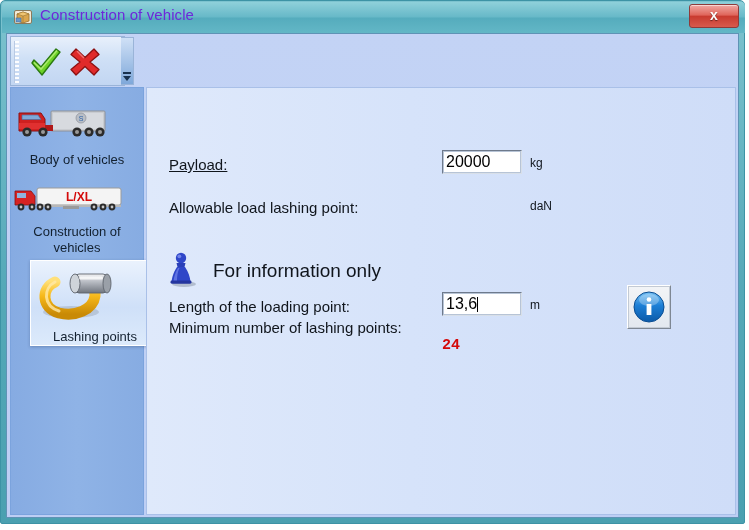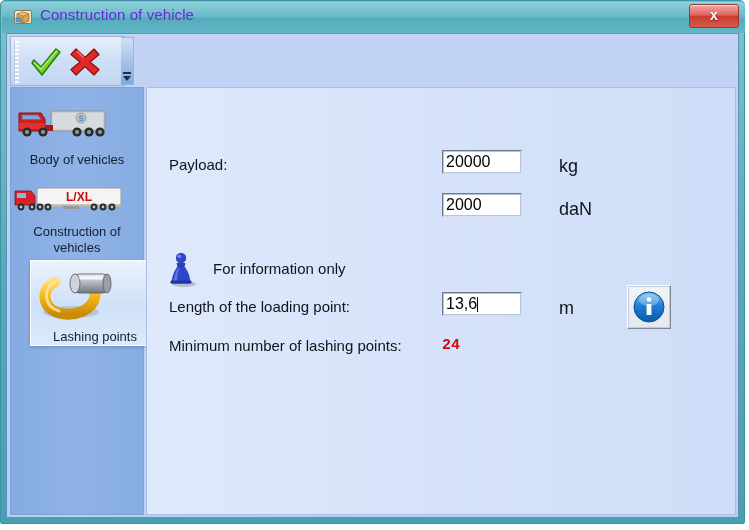--- a/index.html
+++ b/index.html
@@ -225,40 +225,39 @@
     outline: 1px solid #b7c4d6;
     outline-offset: -2px;
     font-family: "Liberation Sans", sans-serif;
     font-size: 16px;
     color: #000000;
     padding: 0 3px;
     line-height: 22px;
   }
   .unit {
     position: absolute;
-    font-size: 18px;
+    font-size: 12px;
     color: #10151c;
-    margin-left: 29px;
   }
   .caret {
     position: absolute;
     width: 1px;
     height: 15px;
     background: #000;
   }
   .result-value {
     position: absolute;
     font-size: 15px;
     font-weight: bold;
     color: #d40a0a;
     font-family: Liberation Mono, monospace;
   }
   .info-note {
     position: absolute;
-    font-size: 15px;
+    font-size: 19px;
     color: #10151c;
   }
   .info-btn {
     position: absolute;
     width: 44px; height: 44px;
     box-sizing: border-box;
     background: linear-gradient(180deg,#f2f4f7 0%, #e3e8ef 100%);
     border: 1px solid;
     border-color: #ffffff #7e8793 #7e8793 #ffffff;
     box-shadow: 0 0 0 1px #c3cad4 inset;
@@ -396,25 +395,25 @@
               <ellipse cx="76" cy="15.5" rx="4" ry="9.5" fill="#9aa0a8" stroke="#5d636c" stroke-width="0.9"></ellipse>
               <rect x="48" y="8.5" width="24" height="3" rx="1.5" fill="#ffffff" opacity="0.75"></rect>
             </svg>
           </span>
           <span class="si-label">Lashing points</span>
         </div>
       </div>
 
       <div class="content">
 
-        <div class="row-label" style="left:22px; top:68px;">Payload:</div>
+        <div class="row-label" style="left:22px; top:68px;text-decoration:underline;">Payload:</div>
         <input class="txt-input" style="left: 295px; top: 62px;" type="text" value="20000">
         <div class="unit" style="left:383px; top:68px;">kg</div>
 
-        <input class="txt-input" style="left: 295px; top: 105px;" type="text" value="2000">
+        <div class="row-label" style="left:22px; top:111px;">Allowable load lashing point:</div>
         <div class="unit" style="left:383px; top:111px;">daN</div>
 
         <div style="position:absolute; left:20px; top:163px;">
           <svg width="32" height="36" viewBox="0 0 32 36">
             <ellipse cx="17" cy="33" rx="12" ry="3" fill="#7f8a99" opacity="0.45"></ellipse>
             <circle cx="14" cy="7" r="5.2" fill="#2f46c8"></circle>
             <circle cx="12.3" cy="5.3" r="1.9" fill="#7e8ff0" opacity="0.85"></circle>
             <path d="M9.5,12 L18.5,12 L17.5,16 L10.5,16 Z" fill="#2a3fb8"></path>
             <path d="M10,16 C6,22 5,27 4.5,31 L23.5,31 C23,26 21.5,21 18,16 Z" fill="#2f46c8"></path>
             <path d="M11,17 C8,22 7,26 6.5,30 L10,30 C10,25 10.5,21 12.5,17 Z" fill="#6c7ee8" opacity="0.8"></path>
@@ -437,19 +436,19 @@
                 <stop offset="100%" stop-color="#0c5aa8"></stop>
               </linearGradient>
             </defs>
             <circle cx="17" cy="17" r="15" fill="url(#infog)" stroke="#0a4d92" stroke-width="1"></circle>
             <ellipse cx="17" cy="10" rx="10" ry="6" fill="#ffffff" opacity="0.28"></ellipse>
             <circle cx="17" cy="9.5" r="2.3" fill="#ffffff"></circle>
             <path d="M14.6,14 L19.4,14 L19.4,25 L14.6,25 Z" fill="#ffffff"></path>
           </svg>
         </div>
 
-        <div class="row-label" style="left:22px; top:249px;">Minimum number of lashing points:</div>
+        <div class="row-label" style="left:22px; top:231px;">Minimum number of lashing points:</div>
         <div class="result-value" style="left:295px; top:249px;">24</div>
 
       </div>
     </div>
   </div>
 </div>
 
 </body></html>

